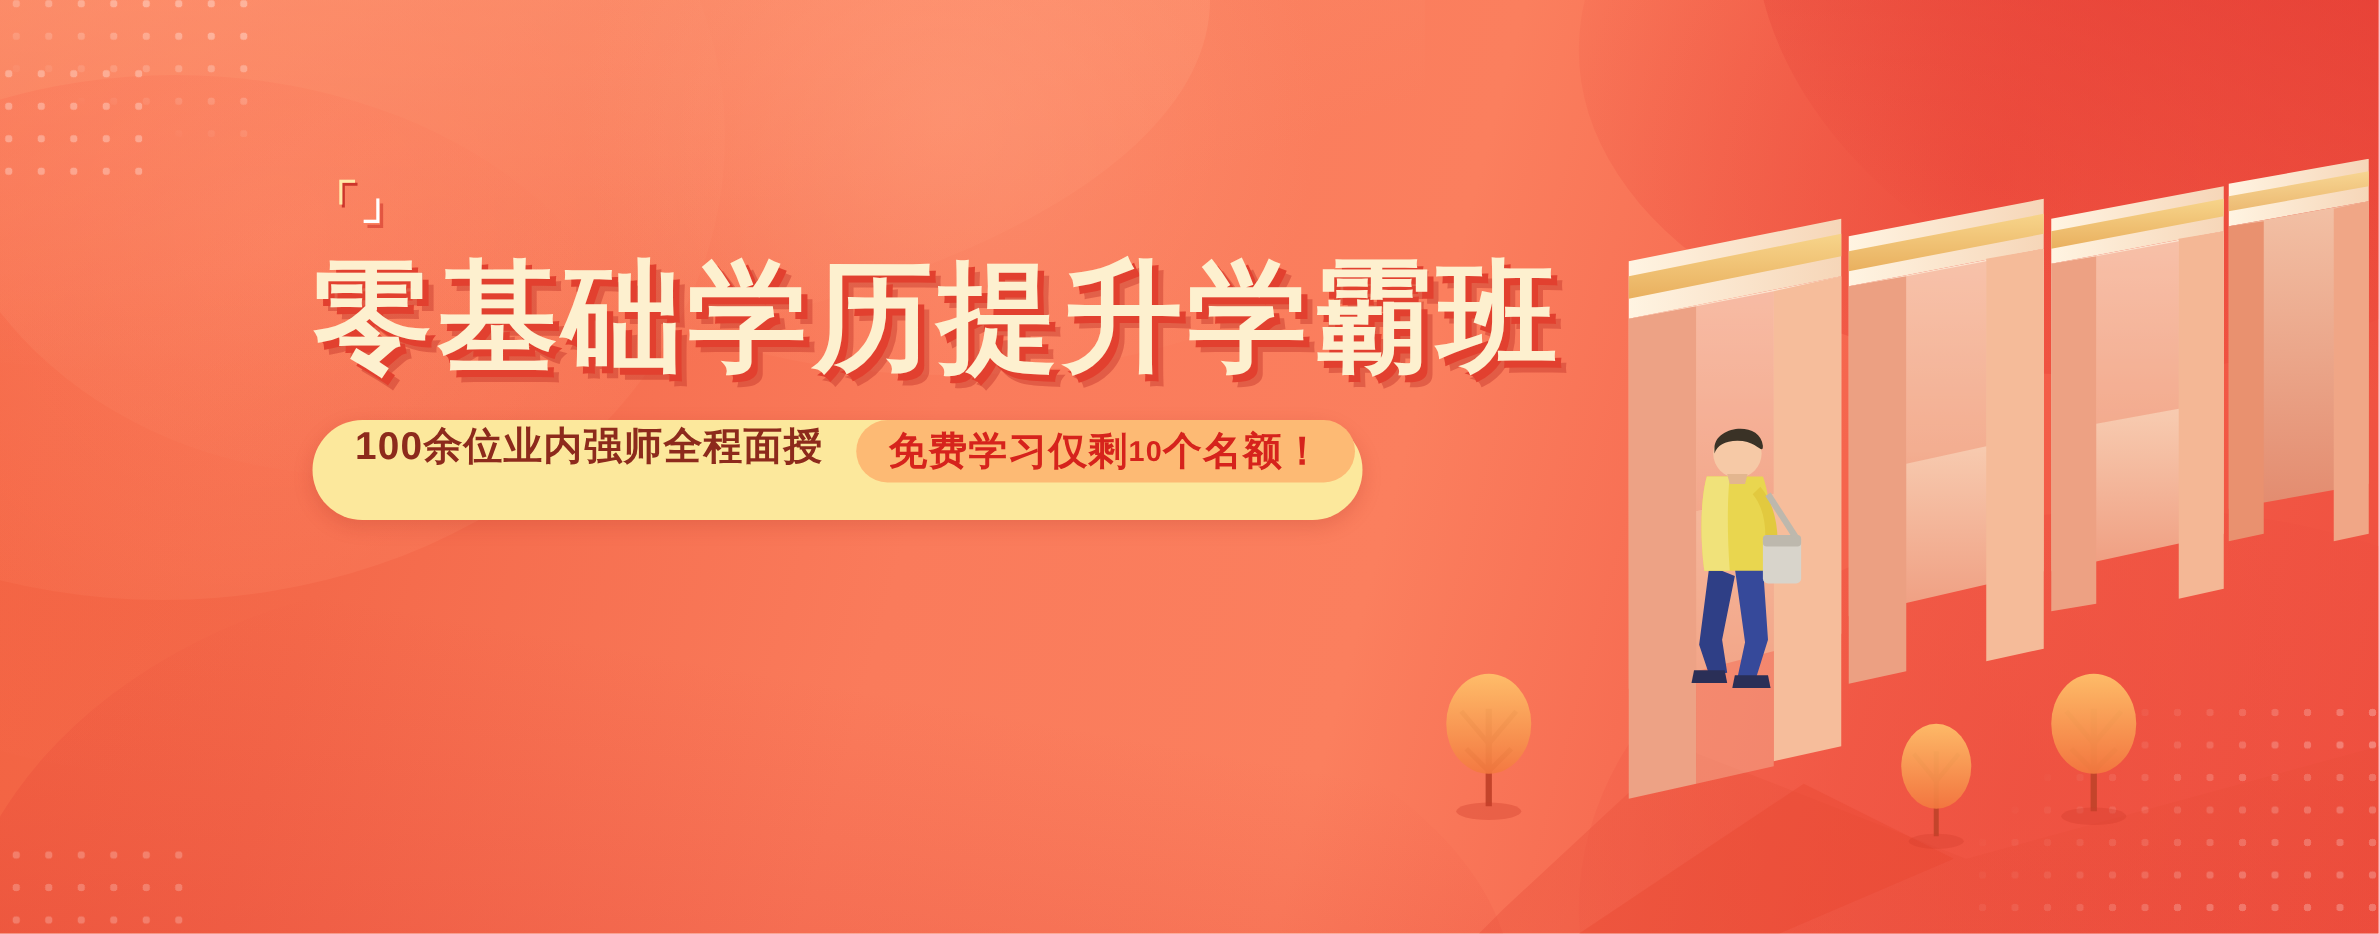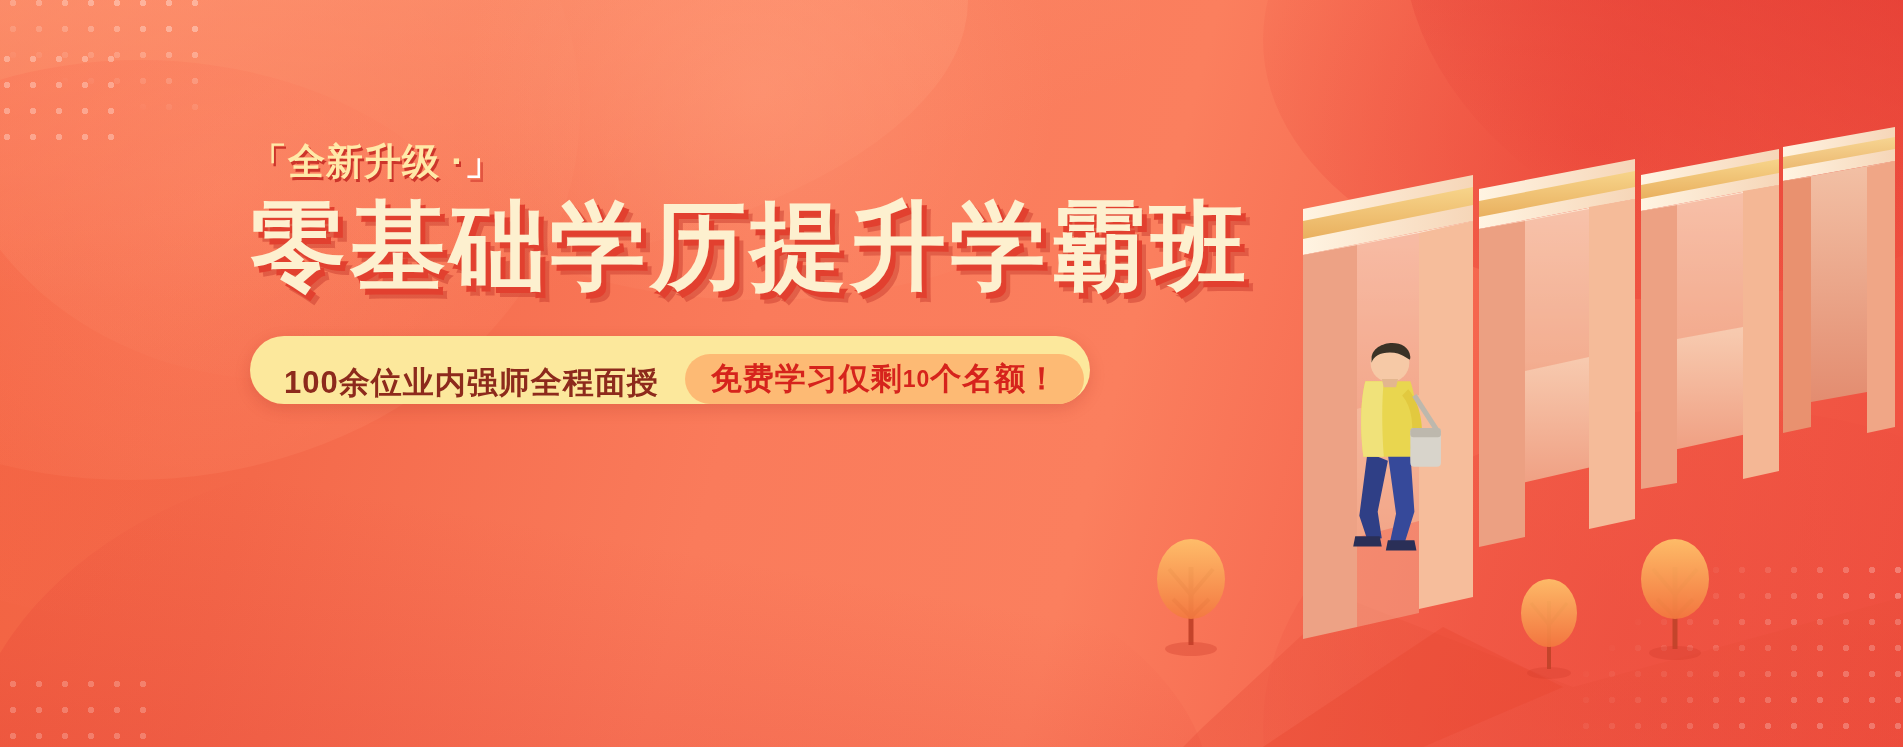--- a/index.html
+++ b/index.html
@@ -83,28 +83,27 @@
   .sub-white{
     color:#ffffff;
     text-shadow:3px 4px 0 rgba(205,50,40,.55);
   }
   .title{
     margin-top:18px;
     font-size:96px;font-weight:800;letter-spacing:4px;white-space:nowrap;
     color:#fdf0cf;
     line-height:1.08;
     text-shadow:5px 6px 0 #e2402f, 9px 10px 0 rgba(180,34,28,.35);
-    font-family:Liberation Mono, monospace;
   }
   .pills{margin-top:30px;display:flex;align-items:center;}
   .pill-group{
-    display:flex;align-items:flex-end;
+    display:flex;align-items:flex-start;
     background:#fce89c;
     border-radius:44px;
-    height:68px;
+    height:80px;
     padding:0 6px 0 0;
     box-shadow:0 5px 16px rgba(150,30,22,.18);
   }
   .pill-left{
     font-size:31px;font-weight:700;color:#8d2a1c;letter-spacing:1px;
     padding:0 26px 0 34px;white-space:nowrap;
   }
   .pill-right{
     background:#fdba74;border-radius:40px;height:50px;
     display:flex;align-items:center;padding:0 26px;
@@ -251,21 +250,20 @@
       <path d="M32 68 L10 42 M32 68 L54 42 M32 90 L14 72 M32 90 L50 72" stroke="#c4442b" stroke-width="4" fill="none"></path>
       <ellipse cx="32" cy="52" rx="34" ry="40" fill="url(#treeGrad)" opacity="0.92"></ellipse>
       <ellipse cx="32" cy="126" rx="26" ry="7" fill="#cf3b2a" opacity="0.32"></ellipse>
     </g>
   </svg>
 
   <div class="content">
 
     <div class="subtitle">
       <span class="sub-gold">「</span>
-      <span class="sub-gold">全新升级 · </span>
       <span class="sub-white">」</span>
     </div>
 
     <div class="title">零基础学历提升学霸班</div>
 
     <div class="pills">
       <div class="pill-group">
         <span class="pill-left">100余位业内强师全程面授</span>
         <span class="pill-right">
           <span>免费学习仅剩</span>

